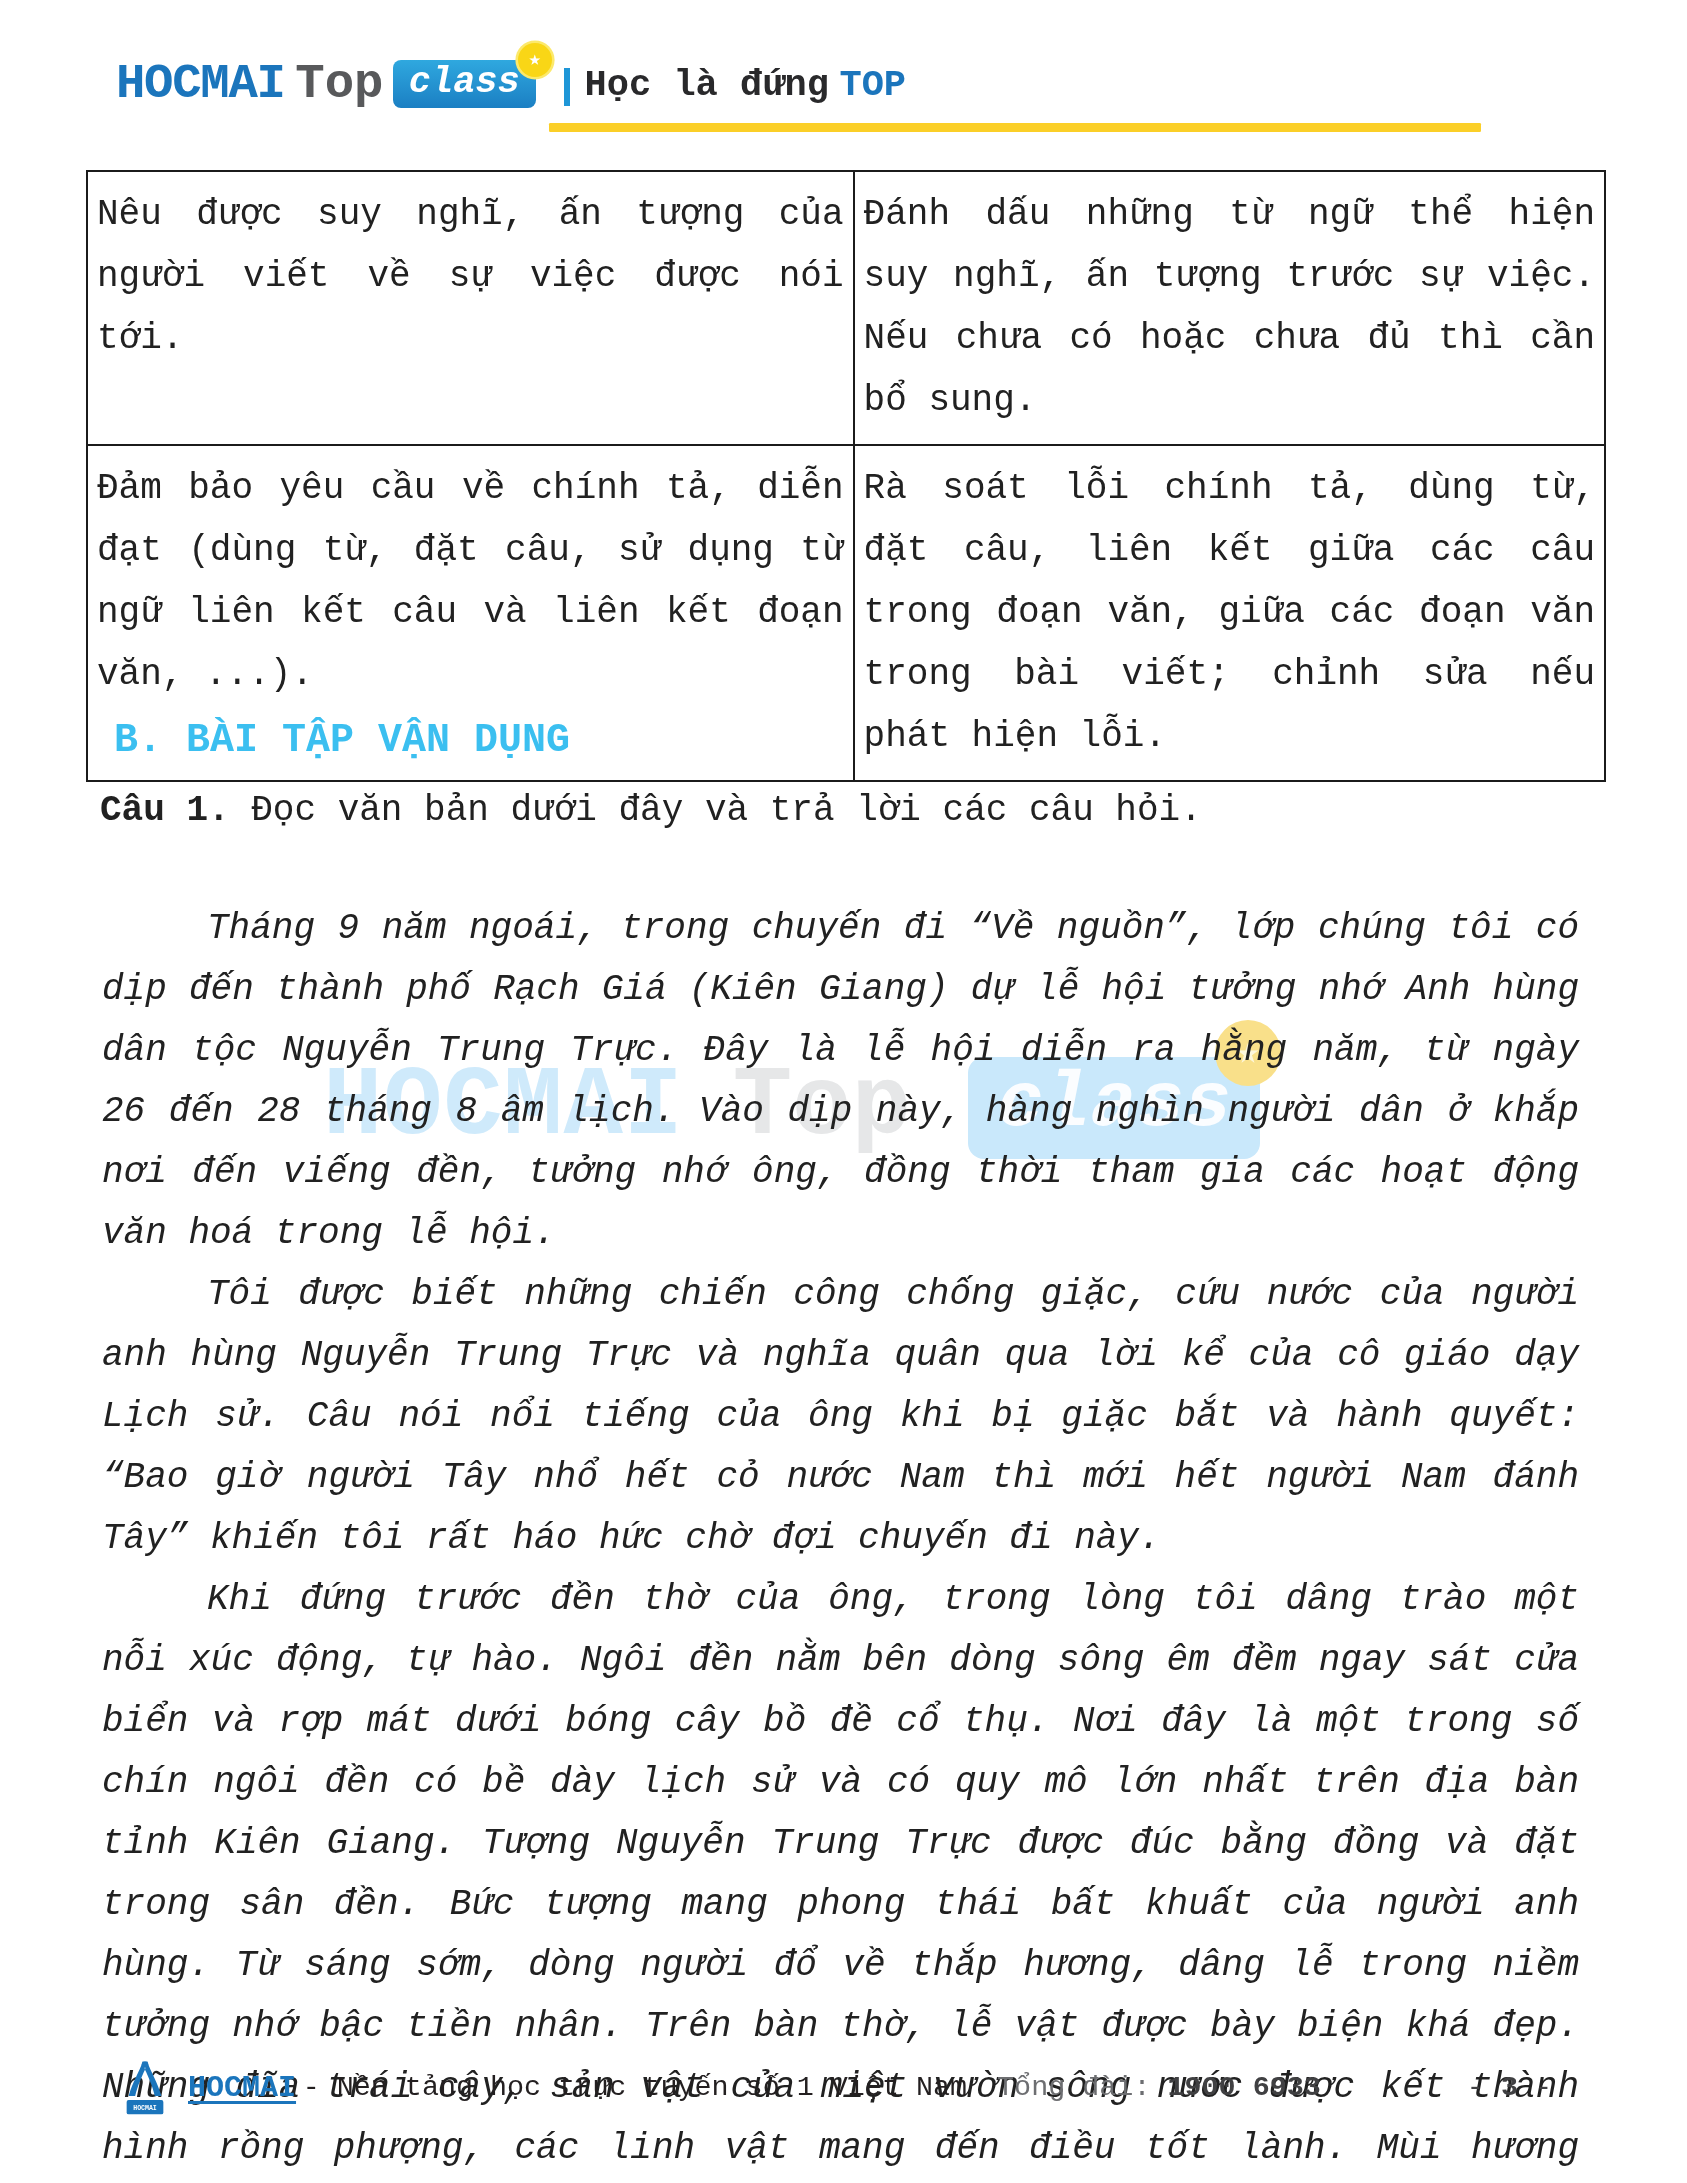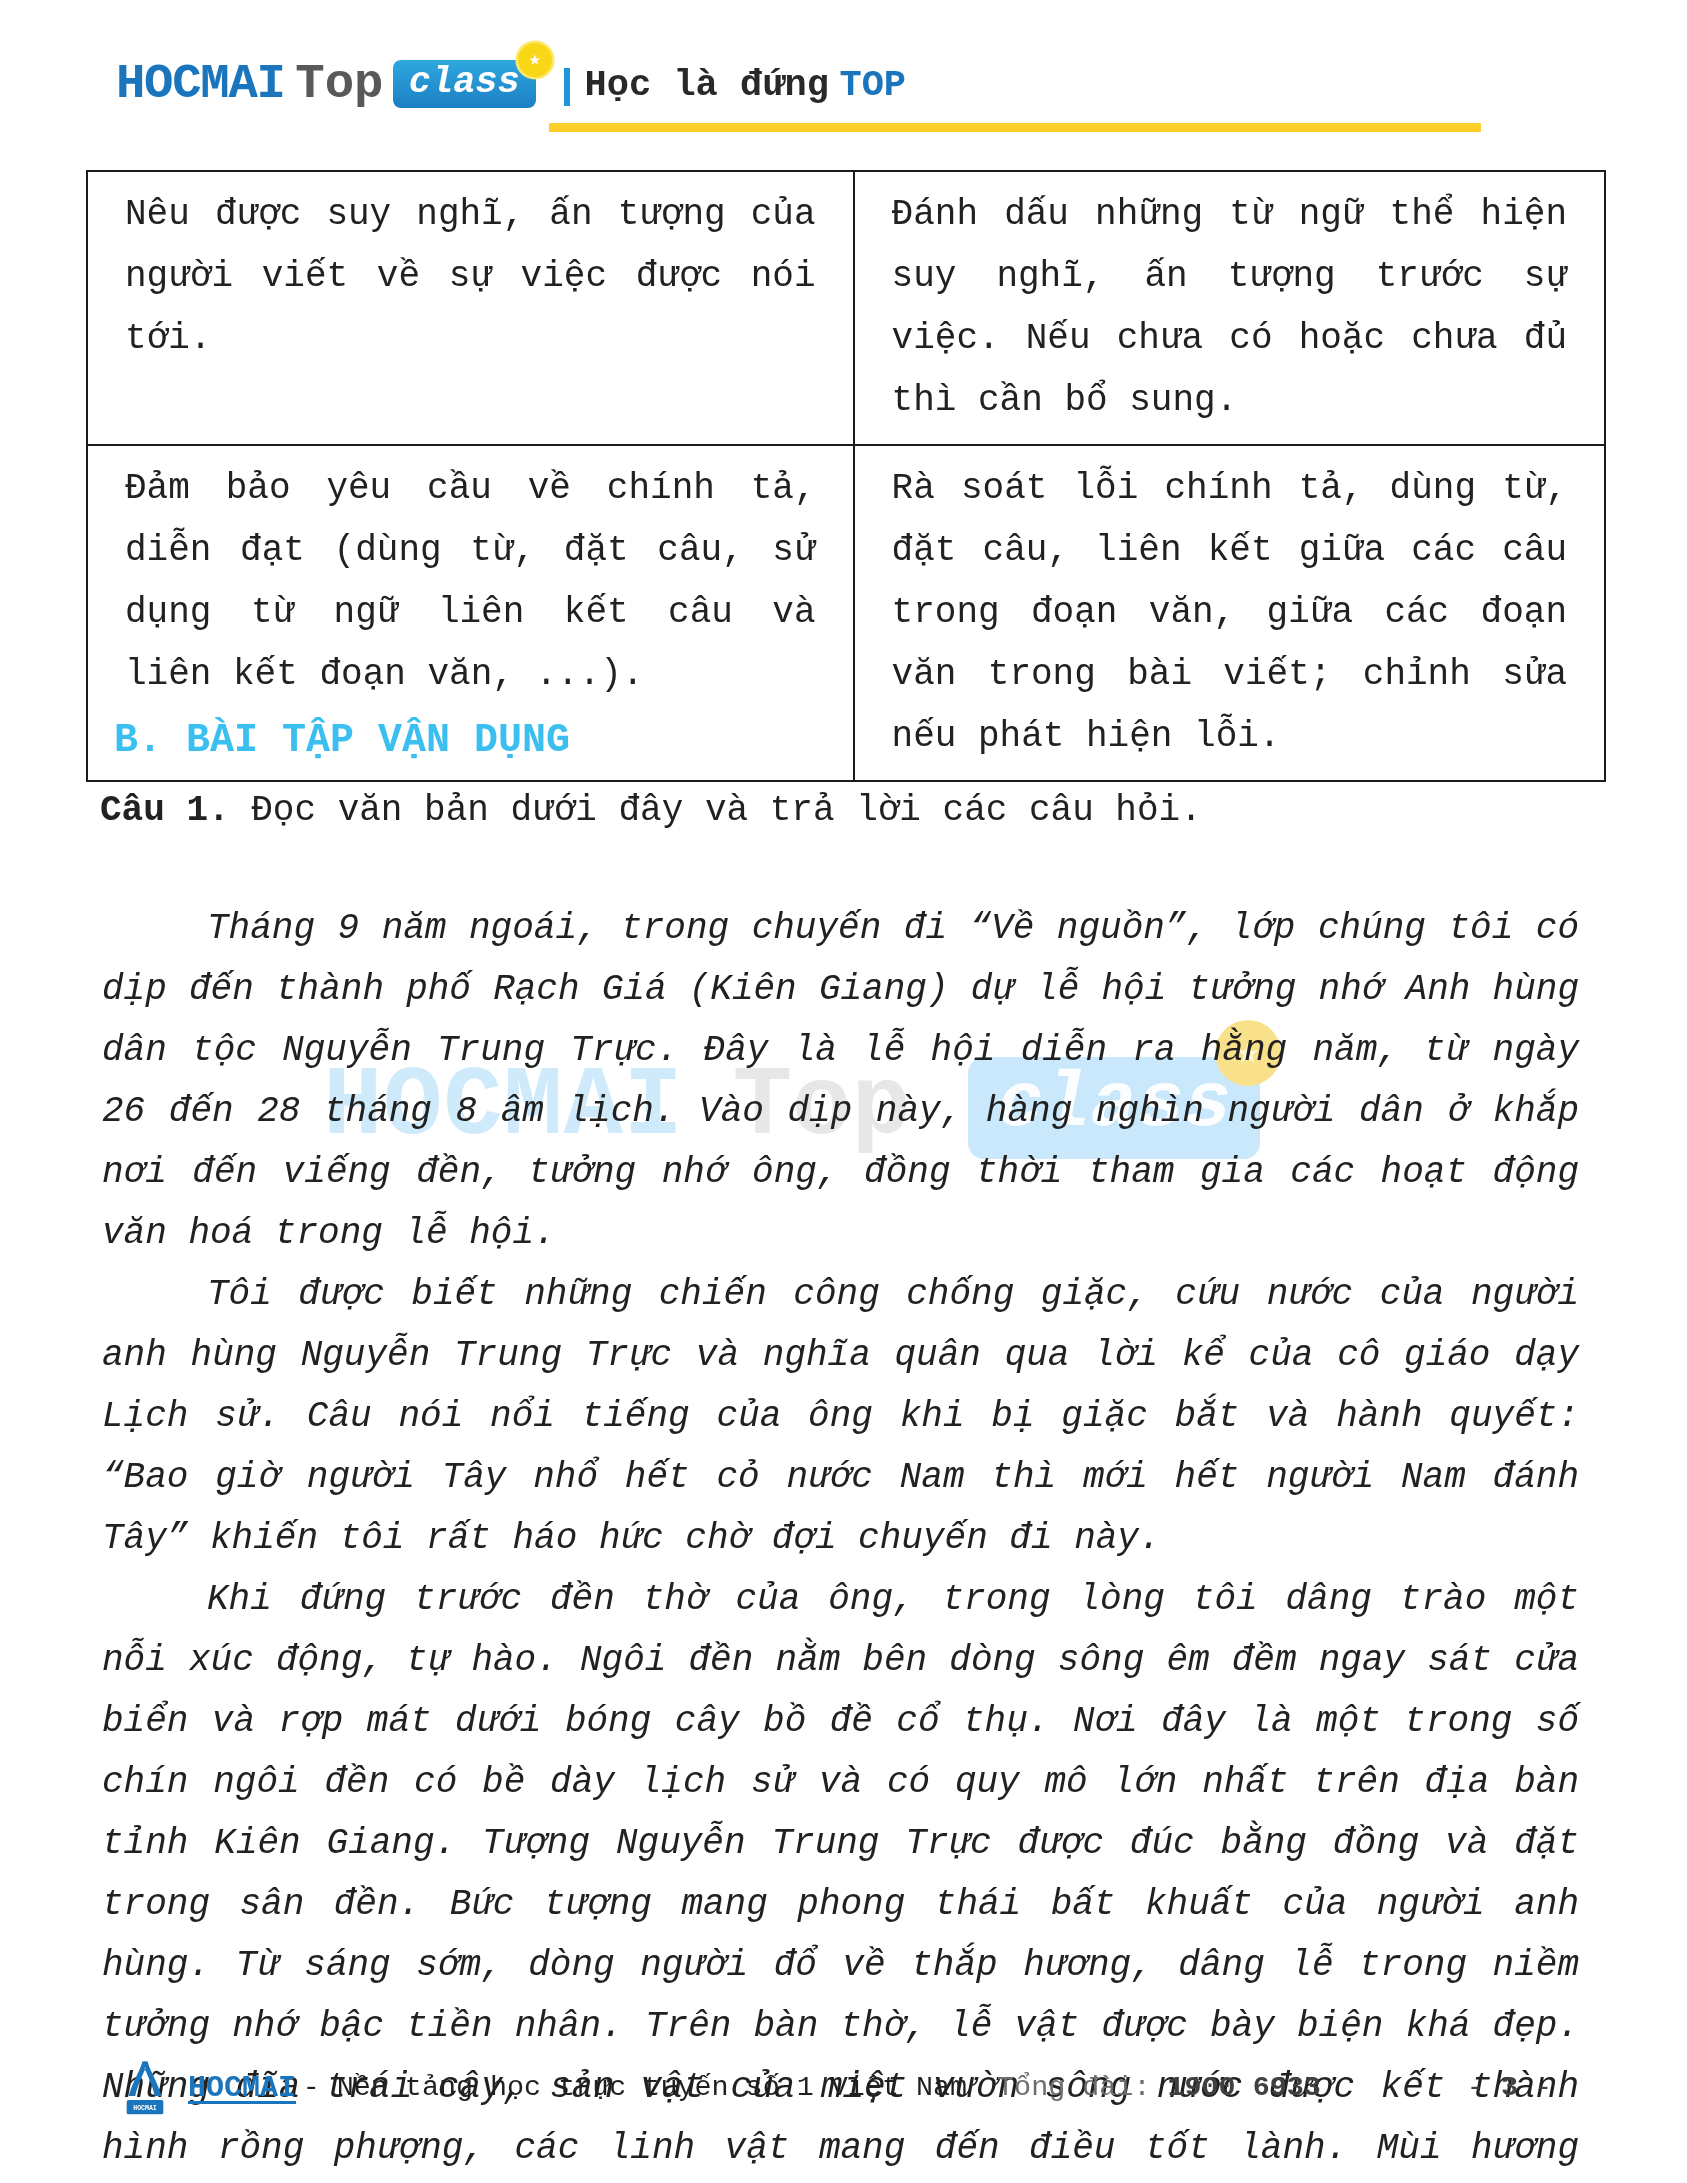--- a/index.html
+++ b/index.html
@@ -33,21 +33,21 @@
   .tagline-top{font-size:37px;font-weight:800;color:#1B75BC;margin-left:10.6px;}
   .header-rule{position:absolute;top:123px;left:549px;width:932px;height:8.6px;background:#FBCF28;border-radius:1.3px;z-index:2;}
   
   .criteria-table{
     position:absolute;top:170px;left:86px;width:1520px;
     border-collapse:collapse;z-index:1;table-layout:fixed;
   }
   .criteria-table td{
     border:2.6px solid #1B1B1B;
     font-size:36px;line-height:62px;
-    padding:12px 37px;vertical-align:top;
+    padding:12px 9px;vertical-align:top;
     text-align:justify;text-justify:inter-word;
     color:#212121;box-sizing:border-box;
   }
   .row-1 td{height:209px;}
   .row-2 td{height:266px;}
   
   .section-heading{position:absolute;top:718px;left:114px;margin:0;font-size:40px;font-weight:800;color:#3BBFF0;z-index:1;}
   .question{position:absolute;top:790px;left:100px;width:1477px;margin:0;font-size:36px;color:#212121;z-index:1;}
   .question strong{font-weight:800;}
   .passage-title{position:absolute;top:848px;left:112px;width:1477px;margin:0;text-align:center;font-size:36px;font-weight:700;color:#1d1d1d;z-index:1;}

